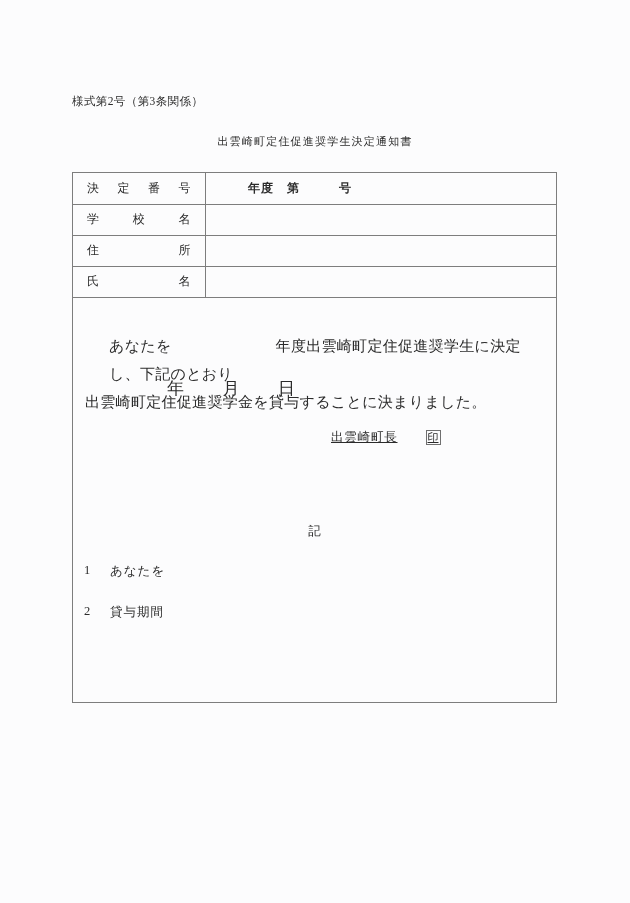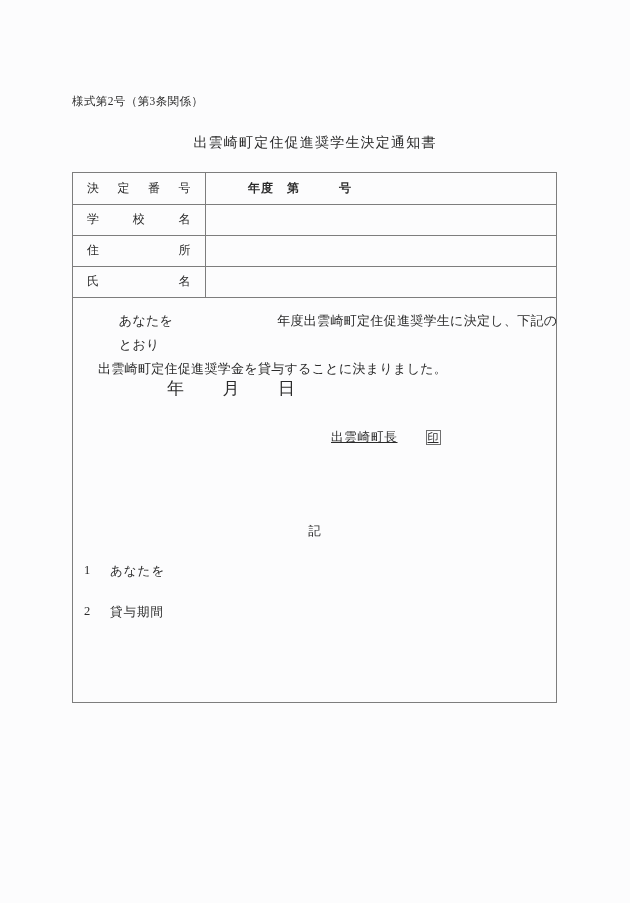--- a/index.html
+++ b/index.html
@@ -31,21 +31,21 @@
     letter-spacing: 0.4px;
     white-space: nowrap;
   }
 
   .doc-title {
     position: absolute;
     left: 0;
     top: 134px;
     width: 630px;
     text-align: center;
-    font-size: 14px;
+    font-size: 11px;
     letter-spacing: 1.2px;
   }
 
   
   .frame {
     position: absolute;
     left: 72px;
     top: 172px;
     width: 485px;
     height: 531px;
@@ -88,26 +88,25 @@
     padding-left: 42px;
     letter-spacing: 1px;
     white-space: nowrap;
     font-weight: bold;
   }
 
   
   .body-text {
     position: absolute;
     left: 12px;
-    top: 136px;
+    top: 160px;
     width: 461px;
-    font-size: 13px;
+    font-size: 15px;
     line-height: 1.85;
     letter-spacing: 0.3px;
-    margin-left: 13px;
   }
   .body-text .indent { padding-left: 1.6em; }
   .blank-gap { display: inline-block; width: 104px; }
 
   .date-line {
     position: absolute;
     left: 94px;
     top: 204px;
     font-size: 17px;
     letter-spacing: 0.5px;

